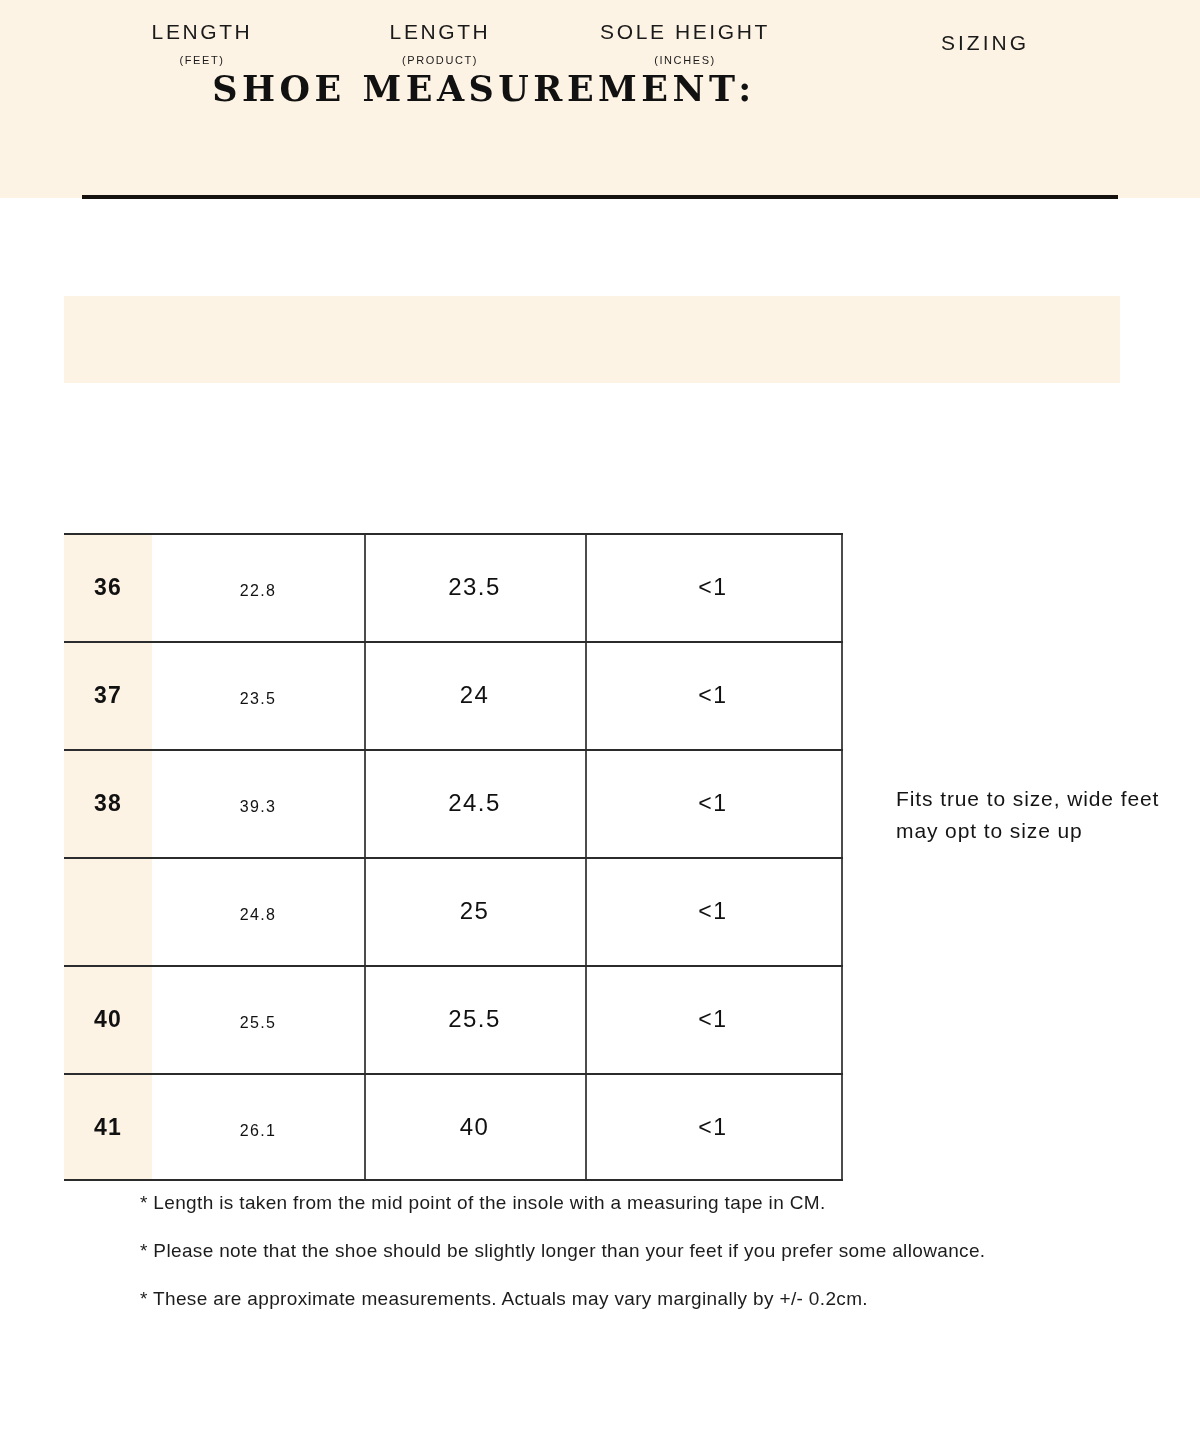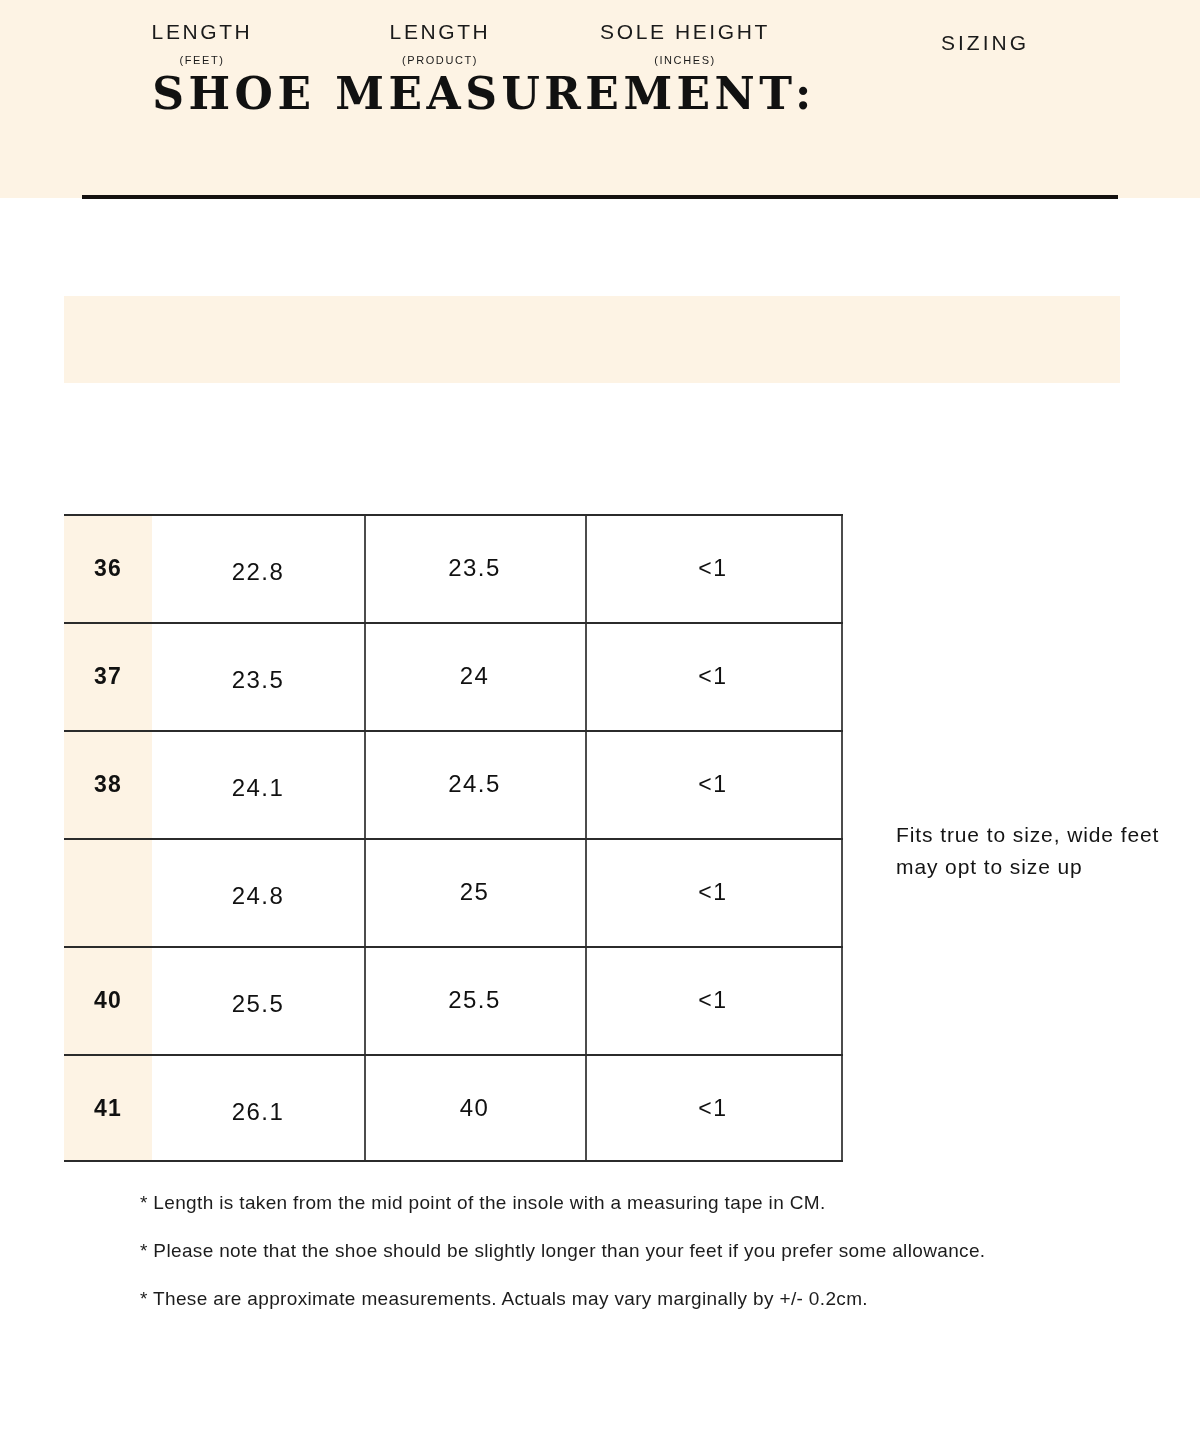--- a/index.html
+++ b/index.html
@@ -26,21 +26,21 @@
     background: #fdf3e4;
   }
   .page-title {
     position: absolute;
     left: 0;
     top: 68px;
     width: 968px;
     text-align: center;
     font-family: "DejaVu Serif", "Liberation Serif", serif;
     font-weight: 700;
-    font-size: 44px;
+    font-size: 35px;
     letter-spacing: 4.5px;
     color: #111111;
     white-space: nowrap;
   }
   .title-rule {
     position: absolute;
     left: 82px;
     top: 195px;
     width: 1036px;
     height: 4px;
@@ -82,21 +82,21 @@
   .col-head.ch0 { left: 86px;  width: 232px; }
   .col-head.ch1 { left: 330px; width: 220px; }
   .col-head.ch2 { left: 550px; width: 270px; }
   .col-head.ch3 { left: 830px; width: 310px; justify-content: center; }
   .col-head.ch3 .main { letter-spacing: 3px; }
 
   
   .table {
     position: absolute;
     left: 64px;
-    top: 514px;
+    top: 533px;
     width: 779px;
     height: 648px;
   }
   .size-col-bg {
     position: absolute;
     left: 0;
     top: 0;
     width: 88px;
     height: 648px;
     background: #fdf3e4;
@@ -138,21 +138,21 @@
   .cell.c-size {
     left: 0;
     width: 88px;
     font-size: 23px;
     font-weight: 700;
     letter-spacing: 1.2px;
   }
   .cell.c-feet {
     left: 88px;
     width: 212px;
-    font-size: 24px;
+    font-size: 16px;
     letter-spacing: 1.4px;
     padding-top: 4px;
   }
   .cell.c-product {
     left: 300px;
     width: 221px;
     font-size: 24px;
     letter-spacing: 1.4px;
     padding-bottom: 16px;
   }
@@ -167,21 +167,20 @@
   
   .sizing-note {
     position: absolute;
     left: 896px;
     top: 783px;
     width: 300px;
     font-size: 21px;
     line-height: 32px;
     letter-spacing: 0.9px;
     color: #141414;
-    margin-top: 36px;
   }
 
   
   .footnotes {
     position: absolute;
     left: 140px;
     top: 1190px;
     width: 1020px;
   }
   .footnote {
@@ -228,21 +227,21 @@
     <div class="cell c-sole">&lt;1</div>
   </div>
   <div class="row" style="top:108px">
     <div class="cell c-size">37</div>
     <div class="cell c-feet">23.5</div>
     <div class="cell c-product">24</div>
     <div class="cell c-sole">&lt;1</div>
   </div>
   <div class="row" style="top:216px">
     <div class="cell c-size">38</div>
-    <div class="cell c-feet">24.1</div>
+    <div class="cell c-feet">39.3</div>
     <div class="cell c-product">24.5</div>
     <div class="cell c-sole">&lt;1</div>
   </div>
   <div class="row" style="top:324px">
     <div class="cell c-feet">24.8</div>
     <div class="cell c-product">25</div>
     <div class="cell c-sole">&lt;1</div>
   </div>
   <div class="row" style="top:432px">
     <div class="cell c-size">40</div>

